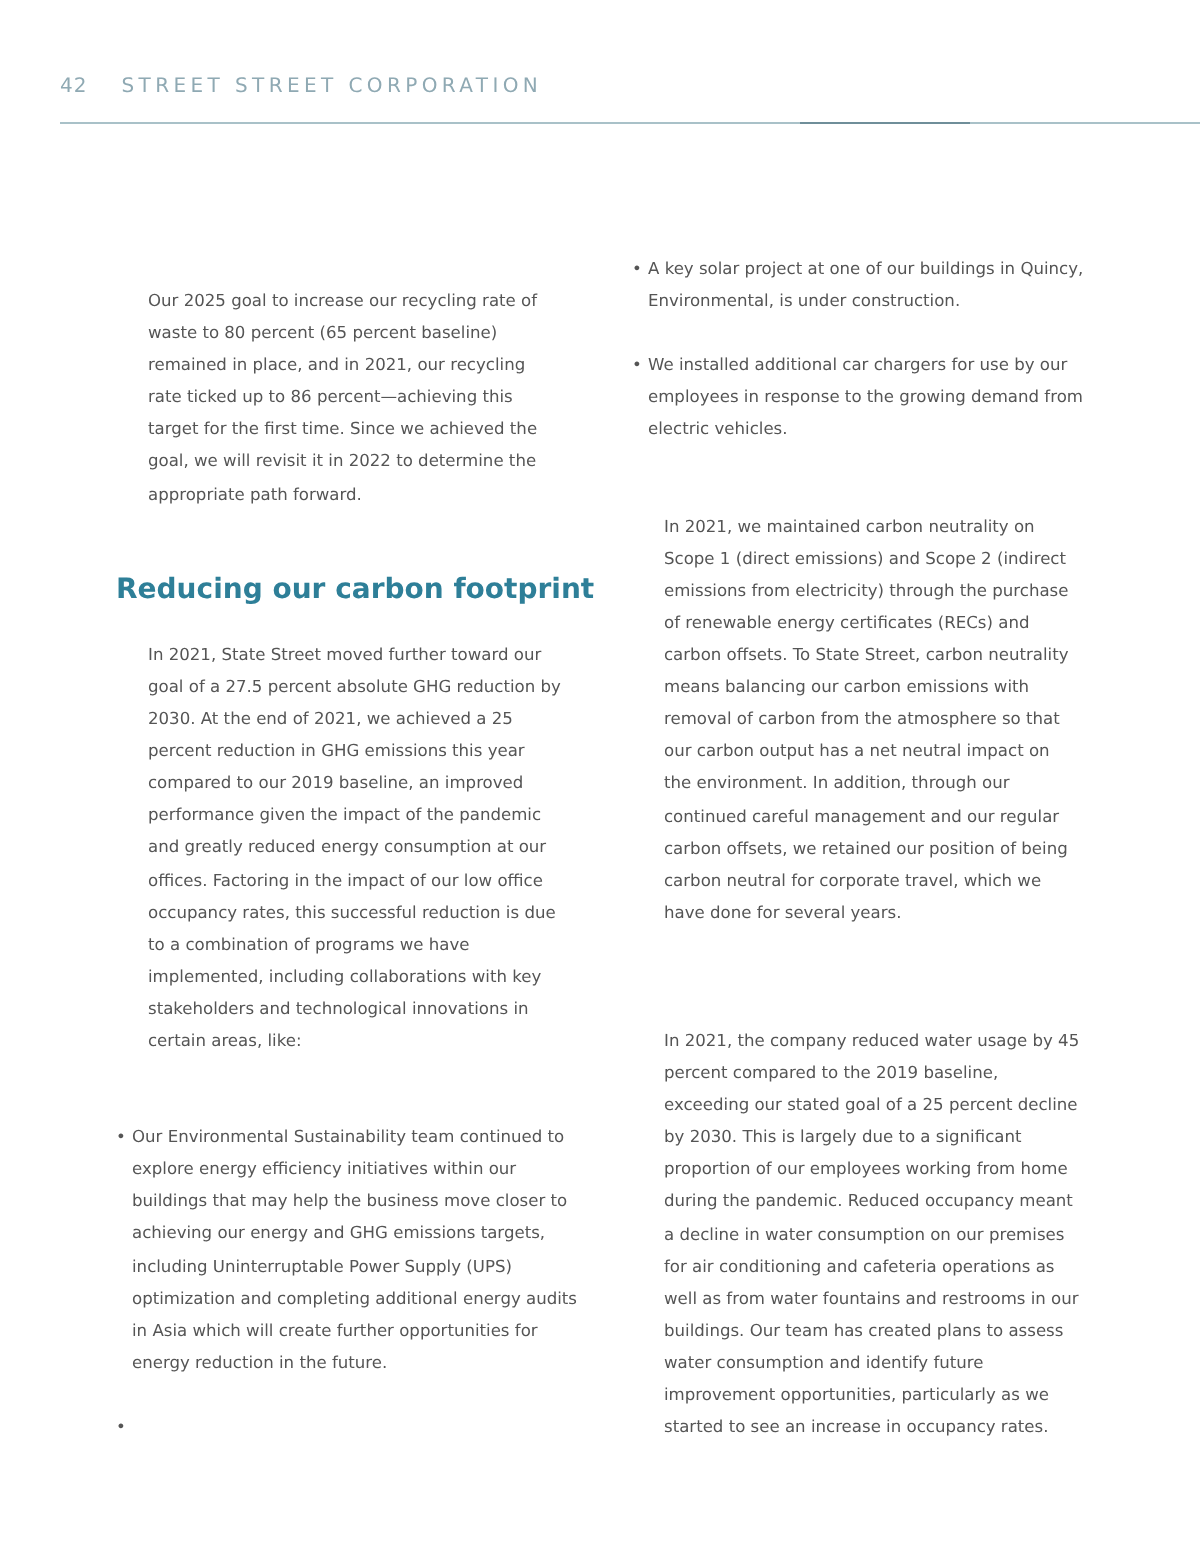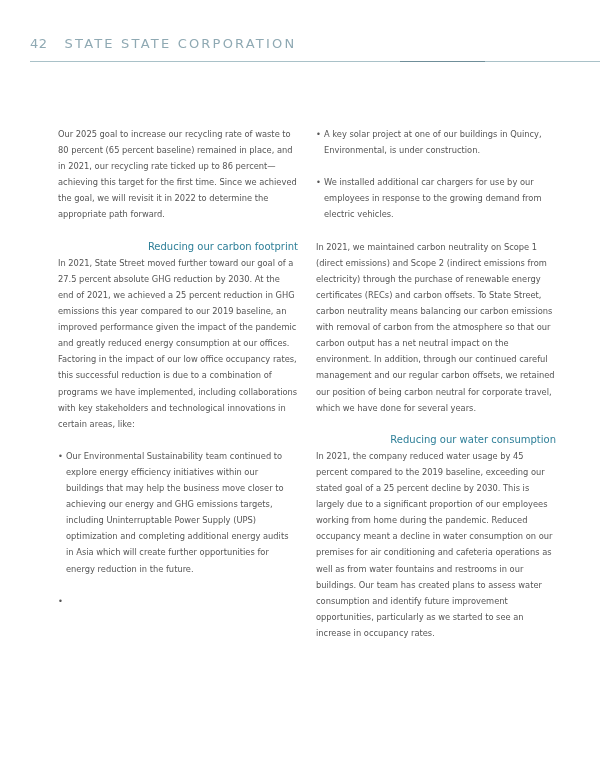--- a/index.html
+++ b/index.html
@@ -15,21 +15,21 @@
       font-family: "DejaVu Sans", sans-serif;
       color: #4a4a4a;
     }
     .page-header {
       position: absolute;
       left: 30px;
       top: 36px;
       height: 14px;
       display: flex;
       align-items: center;
-      font-size: 13px;
+      font-size: 10px;
       letter-spacing: 2.2px;
       color: #8fa9b3;
     }
     .page-number {
       margin-right: 17px;
       letter-spacing: 0.5px;
     }
     .header-rule {
       position: absolute;
       left: 30px;
@@ -48,46 +48,45 @@
     }
     .column {
       position: absolute;
       top: 126px;
       font-size: 8.3px;
       line-height: 16.1px;
       color: #555555;
     }
     .col-left { left: 58px; width: 240px; }
     .col-right { left: 316px; width: 240px; }
-    .para { margin: 0; }
+    .para { margin: 16px; }
     .gap { height: 16.1px; }
     .section-heading {
       margin: 0;
       color: #2e7f98;
-      font-weight: normal;
-      font-size: 10px;
-      text-align: right;
+      font-weight: bold;
+      font-size: 14px;
     }
     .bullet {
       position: relative;
       padding-left: 8px;
       margin: 0;
     }
     .bullet .dot {
       position: absolute;
       left: 0;
       top: 0;
     }
   </style>
 </head>
 <body>
 
 <div class="page-header">
   <span class="page-number">42</span>
-  <span class="page-title">STATE STATE CORPORATION</span>
+  <span class="page-title">STREET STREET CORPORATION</span>
 </div>
 <div class="header-rule"></div>
 <div class="header-rule-accent"></div>
 
 <div class="column col-left">
   <p class="para">Our 2025 goal to increase our recycling rate of waste to 80 percent (65 percent baseline) remained in place, and in 2021, our recycling rate ticked up to 86 percent—achieving this target for the first time. Since we achieved the goal, we will revisit it in 2022 to determine the appropriate path forward.</p>
   <div class="gap"></div>
   <p class="section-heading">Reducing our carbon footprint</p>
   <p class="para">In 2021, State Street moved further toward our goal of a 27.5 percent absolute GHG reduction by 2030. At the end of 2021, we achieved a 25 percent reduction in GHG emissions this year compared to our 2019 baseline, an improved performance given the impact of the pandemic and greatly reduced energy consumption at our offices. Factoring in the impact of our low office occupancy rates, this successful reduction is due to a combination of programs we have implemented, including collaborations with key stakeholders and technological innovations in certain areas, like:</p>
   <div class="gap"></div>
@@ -107,15 +106,14 @@
     <span>A key solar project at one of our buildings in Quincy, Environmental, is under construction.</span>
   </div>
   <div class="gap"></div>
   <div class="bullet">
     <span class="dot">•</span>
     <span>We installed additional car chargers for use by our employees in response to the growing demand from electric vehicles.</span>
   </div>
   <div class="gap"></div>
   <p class="para">In 2021, we maintained carbon neutrality on Scope 1 (direct emissions) and Scope 2 (indirect emissions from electricity) through the purchase of renewable energy certificates (RECs) and carbon offsets. To State Street, carbon neutrality means balancing our carbon emissions with removal of carbon from the atmosphere so that our carbon output has a net neutral impact on the environment. In addition, through our continued careful management and our regular carbon offsets, we retained our position of being carbon neutral for corporate travel, which we have done for several years.</p>
   <div class="gap"></div>
-  <p class="section-heading">Reducing our water consumption</p>
   <p class="para">In 2021, the company reduced water usage by 45 percent compared to the 2019 baseline, exceeding our stated goal of a 25 percent decline by 2030. This is largely due to a significant proportion of our employees working from home during the pandemic. Reduced occupancy meant a decline in water consumption on our premises for air conditioning and cafeteria operations as well as from water fountains and restrooms in our buildings. Our team has created plans to assess water consumption and identify future improvement opportunities, particularly as we started to see an increase in occupancy rates.</p>
 </div>
 
 </body></html>

